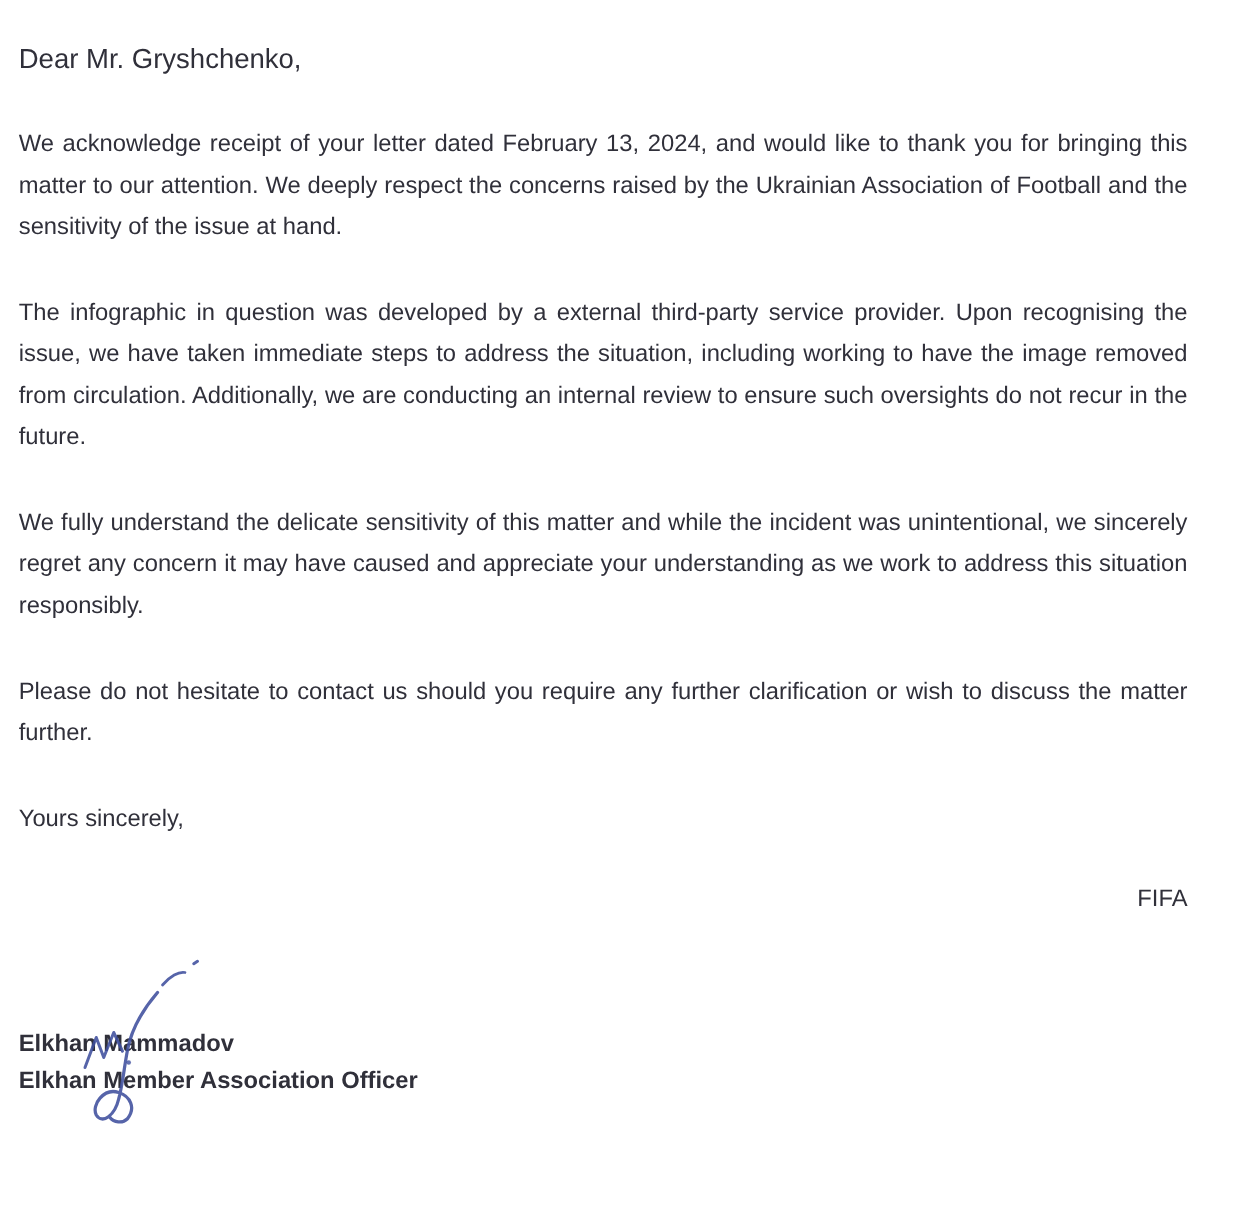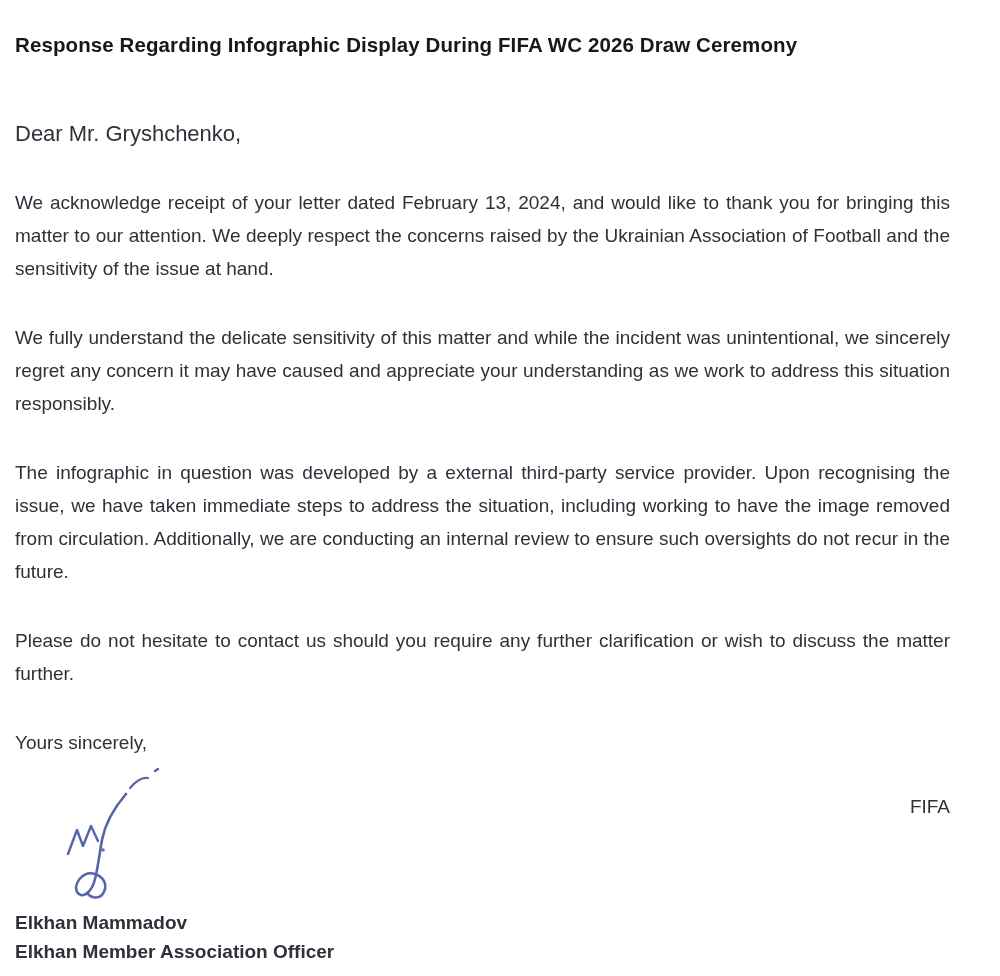--- a/index.html
+++ b/index.html
@@ -75,29 +75,28 @@
     stroke-linejoin:round;
     opacity:.88;
   }
   .signature-ink .dot{fill:var(--ink-color);opacity:.8;}
 </style>
 </head>
 <body>
 
 <div class="page">
 
-  <h1 class="letter-title">Response Regarding Infographic Display During FIFA WC 2026 Draw Ceremony</h1>
 
   <p class="salutation">Dear Mr. Gryshchenko,</p>
 
   <p class="body-paragraph">We acknowledge receipt of your letter dated February 13, 2024, and would like to thank you for bringing this matter to our attention. We deeply respect the concerns raised by the Ukrainian Association of Football and the sensitivity of the issue at hand.</p>
 
+  <p class="body-paragraph">The infographic in question was developed by a external third-party service provider. Upon recognising the issue, we have taken immediate steps to address the situation, including working to have the image removed from circulation. Additionally, we are conducting an internal review to ensure such oversights do not recur in the future.</p>
+
   <p class="body-paragraph">We fully understand the delicate sensitivity of this matter and while the incident was unintentional, we sincerely regret any concern it may have caused and appreciate your understanding as we work to address this situation responsibly.</p>
-
-  <p class="body-paragraph">The infographic in question was developed by a external third-party service provider. Upon recognising the issue, we have taken immediate steps to address the situation, including working to have the image removed from circulation. Additionally, we are conducting an internal review to ensure such oversights do not recur in the future.</p>
 
   <p class="body-paragraph">Please do not hesitate to contact us should you require any further clarification or wish to discuss the matter further.</p>
 
   <p class="closing">Yours sincerely,</p>
 
   <div class="signature-block">
     <p class="org-name">FIFA</p>
 
     <svg class="signature-ink" viewBox="0 0 120 152" xmlns="http://www.w3.org/2000/svg" aria-hidden="true">
 

